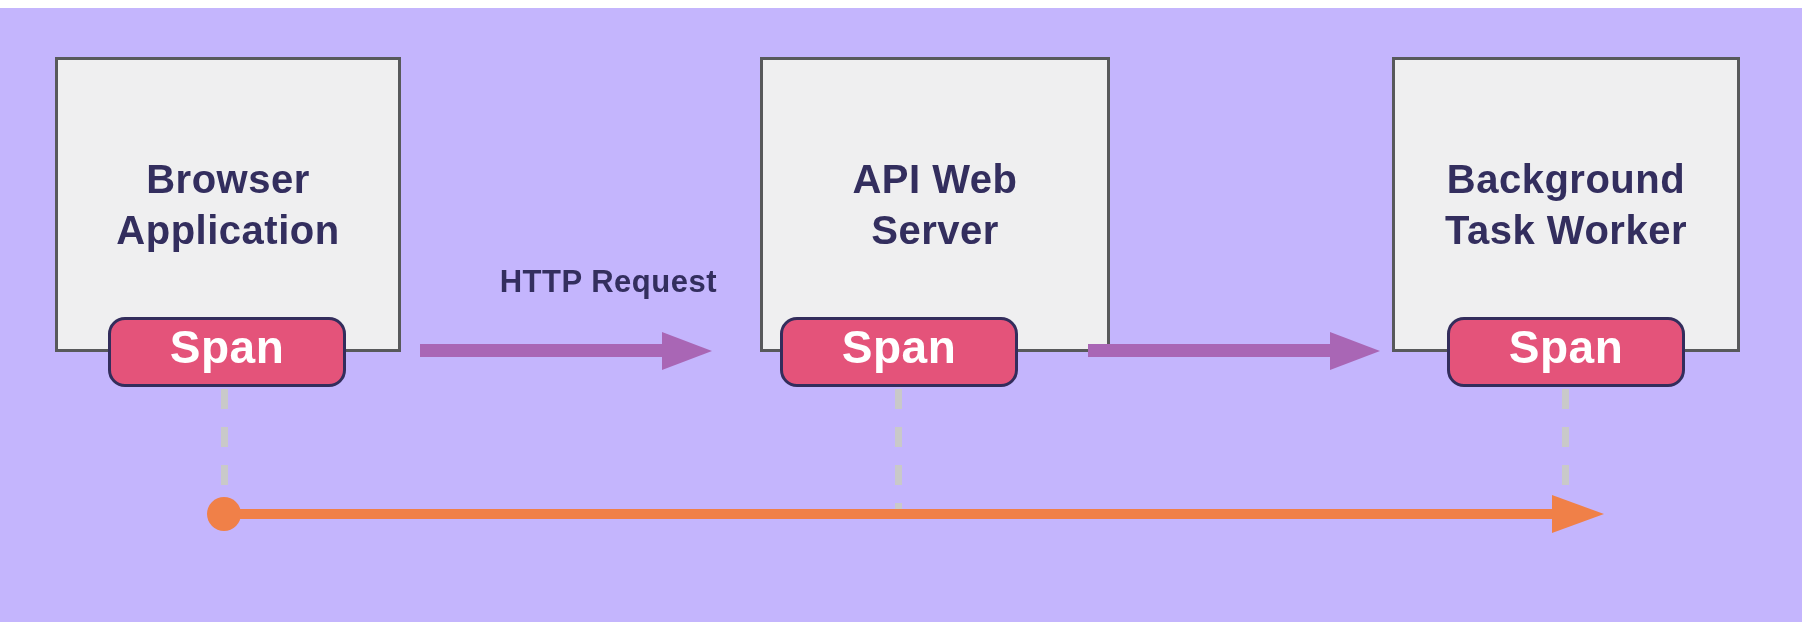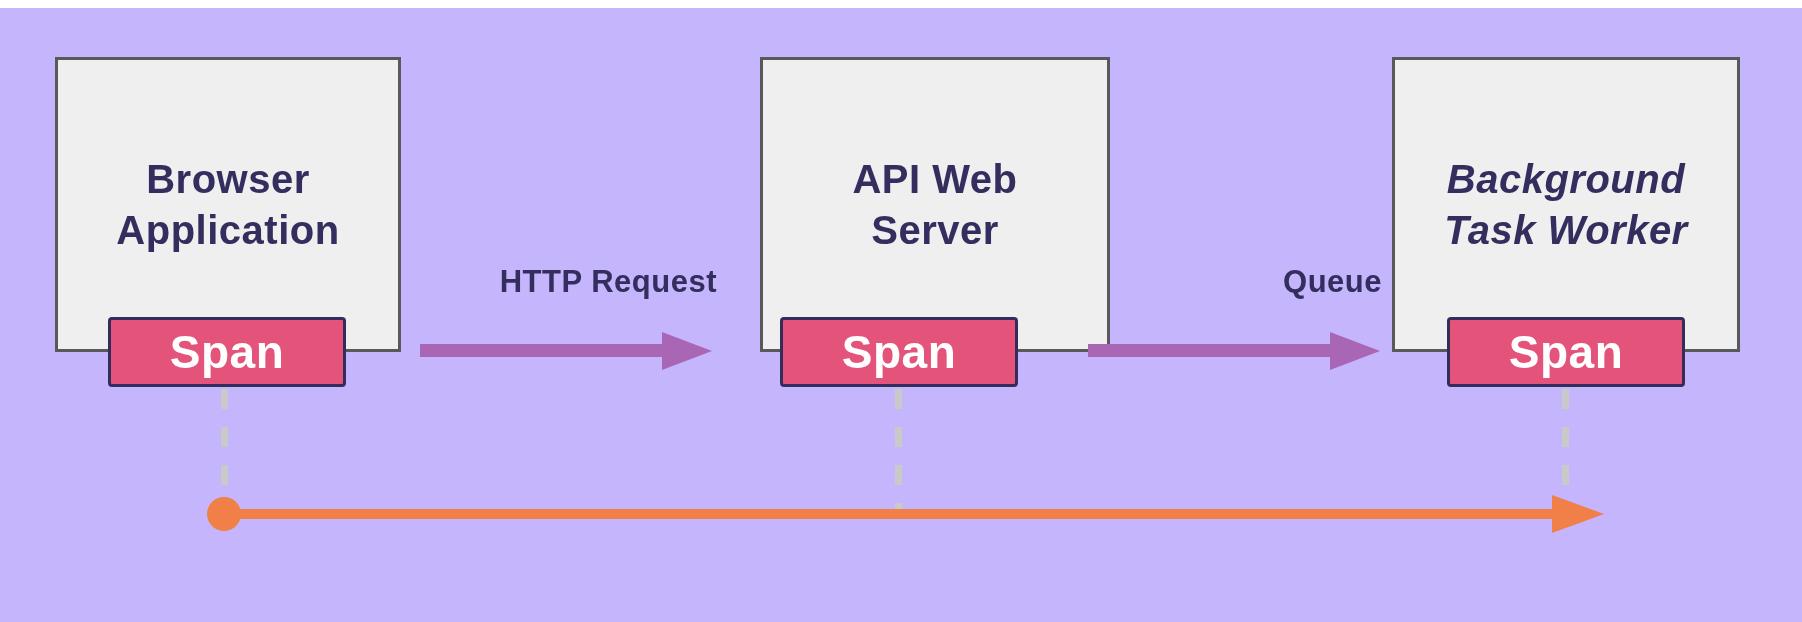--- a/index.html
+++ b/index.html
@@ -31,24 +31,23 @@
     white-space: pre-line;
     letter-spacing: 0.5px;
   }
   
   .pill {
     position: absolute;
     width: 238px;
     height: 70px;
     background: #e4537a;
     border: 3px solid #332d5c;
-    border-radius: 4px;
+    border-radius: 17px;
     box-sizing: border-box;
     display: flex;
-    align-items: center;
     justify-content: center;
   }
   .pill-label {
     font-size: 46px;
     font-weight: 600;
     color: #ffffff;
     letter-spacing: 0.5px;
   }
   
   .dash {
@@ -127,25 +126,24 @@
 
   <div class="node" style="left:760px; top:49px; width:350px; height:295px;">
     <div class="node-label">API Web
 Server</div>
   </div>
   <div class="pill" style="left:780px; top:309px;">
     <span class="pill-label">Span</span>
   </div>
   <div class="dash" style="left:895px; top:381px; height:121px;"></div>
 
-  <div class="edge-label" style="left:1082px; top:256px;">Queue</div>
   <div class="edge-shaft" style="left:1088px; top:336px; width:244px;"></div>
   <div class="edge-head" style="left:1330px; top:324px;"></div>
 
-  <div class="node" style="left:1392px; top:49px; width:348px; height:295px;font-style:italic;">
+  <div class="node" style="left:1392px; top:49px; width:348px; height:295px;">
     <div class="node-label">Background
 Task Worker</div>
   </div>
   <div class="pill" style="left:1447px; top:309px;">
     <span class="pill-label">Span</span>
   </div>
   <div class="dash" style="left:1562px; top:381px; height:100px;"></div>
 
   <div class="trace-dot" style="left:207px; top:489px;"></div>
   <div class="trace-line" style="left:224px; top:501px; width:1330px;"></div>

